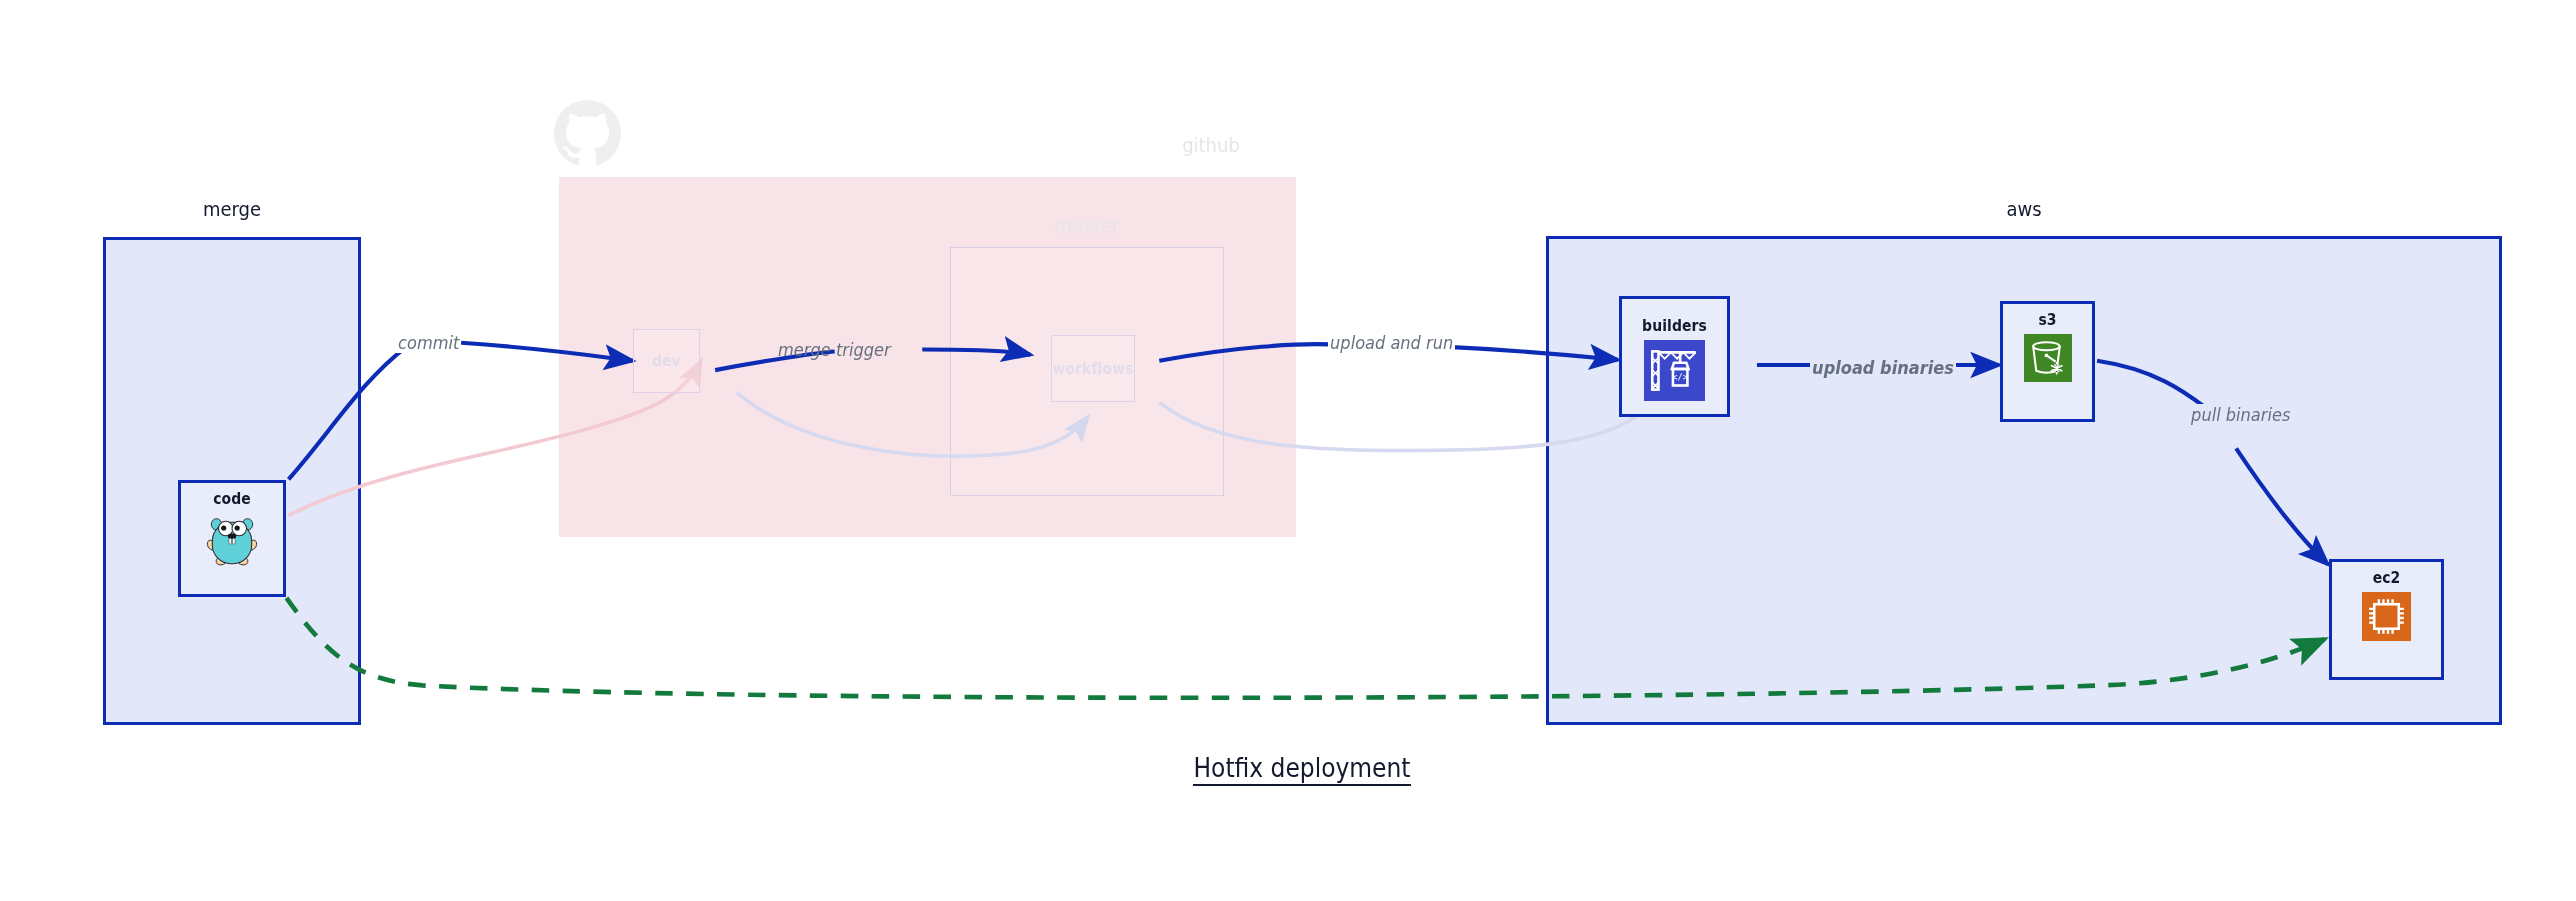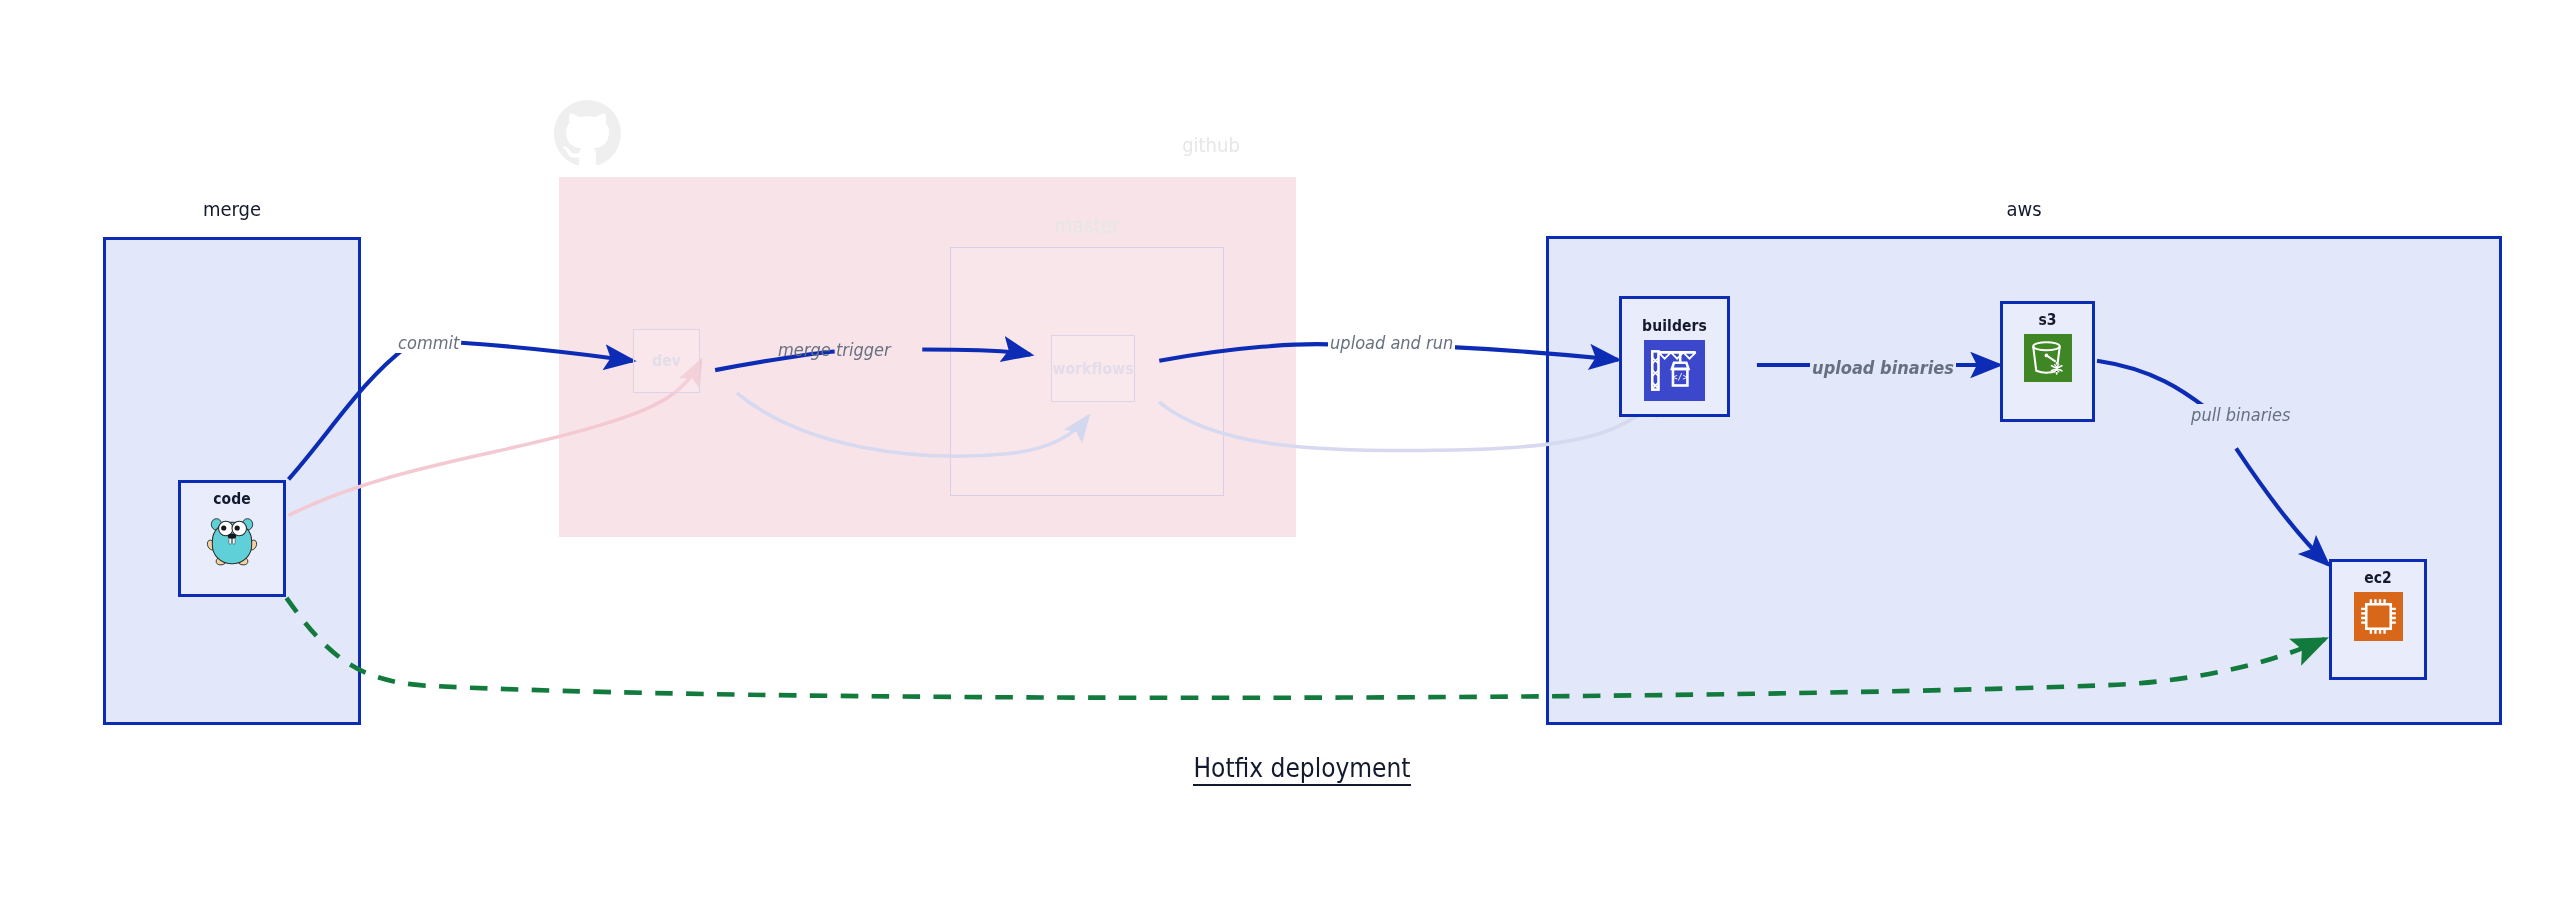--- a/index.html
+++ b/index.html
@@ -179,21 +179,21 @@
         </g>
         <circle cx="44" cy="42" r="3.6" fill="#ffffff"></circle>
         <g stroke="#ffffff" stroke-width="3.4" stroke-linecap="round">
           <path d="M64 56 L64 78 M54 62 L74 72 M74 62 L54 72"></path>
           <path d="M60 60 L64 64 L68 60 M60 74 L64 70 L68 74" stroke-width="2.6"></path>
         </g>
       </svg>
     </div>
   </div>
 
-  <div class="node" style="left:2329px;top:559px;width:98px;height:121px;">
+  <div class="node" style="left:2329px;top:559px;width:115px;height:121px;">
     <div class="node-label">ec2</div>
     <div class="node-icon">
       <svg width="49" height="49" viewBox="0 0 96 96">
         <rect x="0" y="0" width="96" height="96" fill="#d9671a"></rect>
         <rect x="24" y="24" width="48" height="48" fill="none" stroke="#ffffff" stroke-width="5"></rect>
         <g stroke="#ffffff" stroke-width="4.6" stroke-linecap="butt">
           <path d="M33 14 L33 24 M42 14 L42 24 M51 14 L51 24 M60 14 L60 24"></path>
           <path d="M33 72 L33 82 M42 72 L42 82 M51 72 L51 82 M60 72 L60 82"></path>
           <path d="M14 33 L24 33 M14 42 L24 42 M14 51 L24 51 M14 60 L24 60"></path>
           <path d="M72 33 L82 33 M72 42 L82 42 M72 51 L82 51 M72 60 L82 60"></path>

